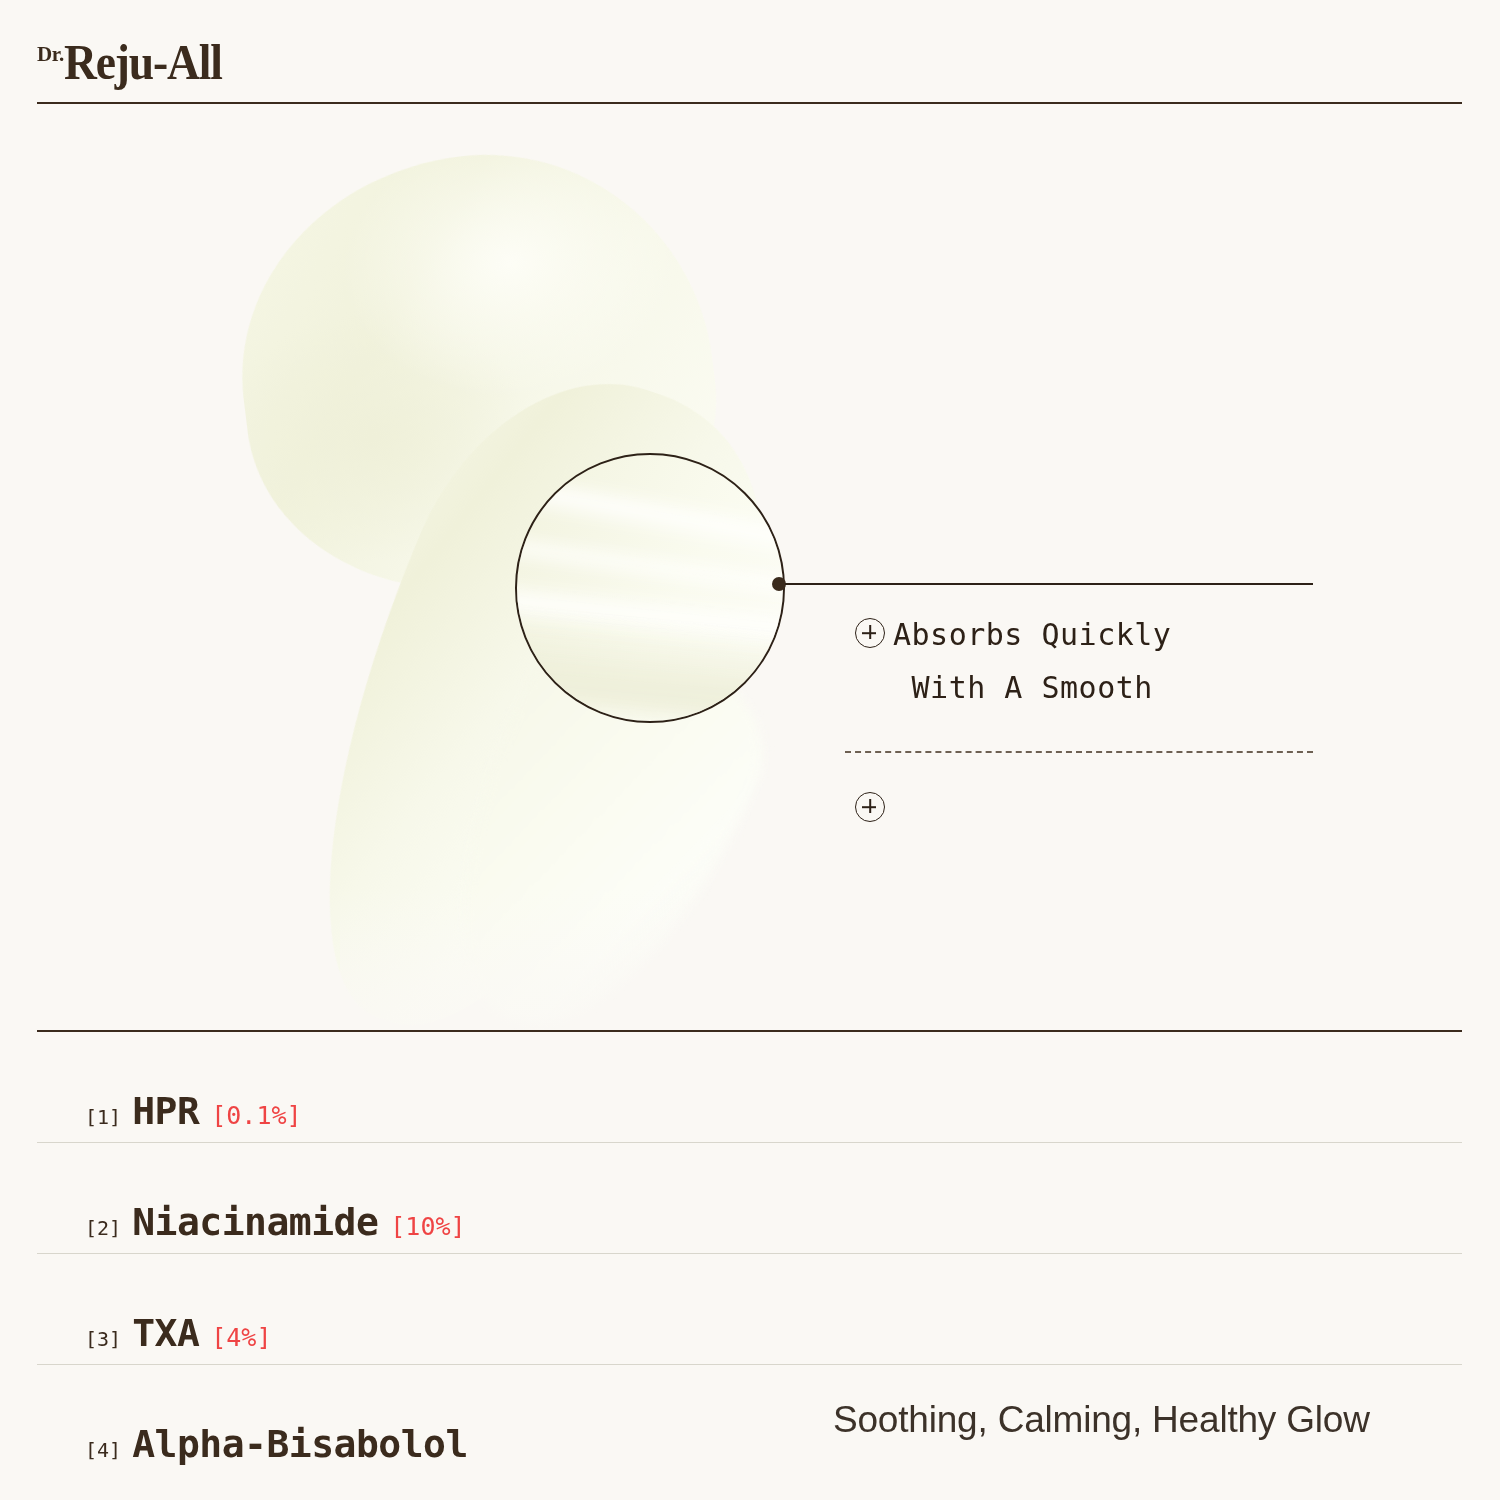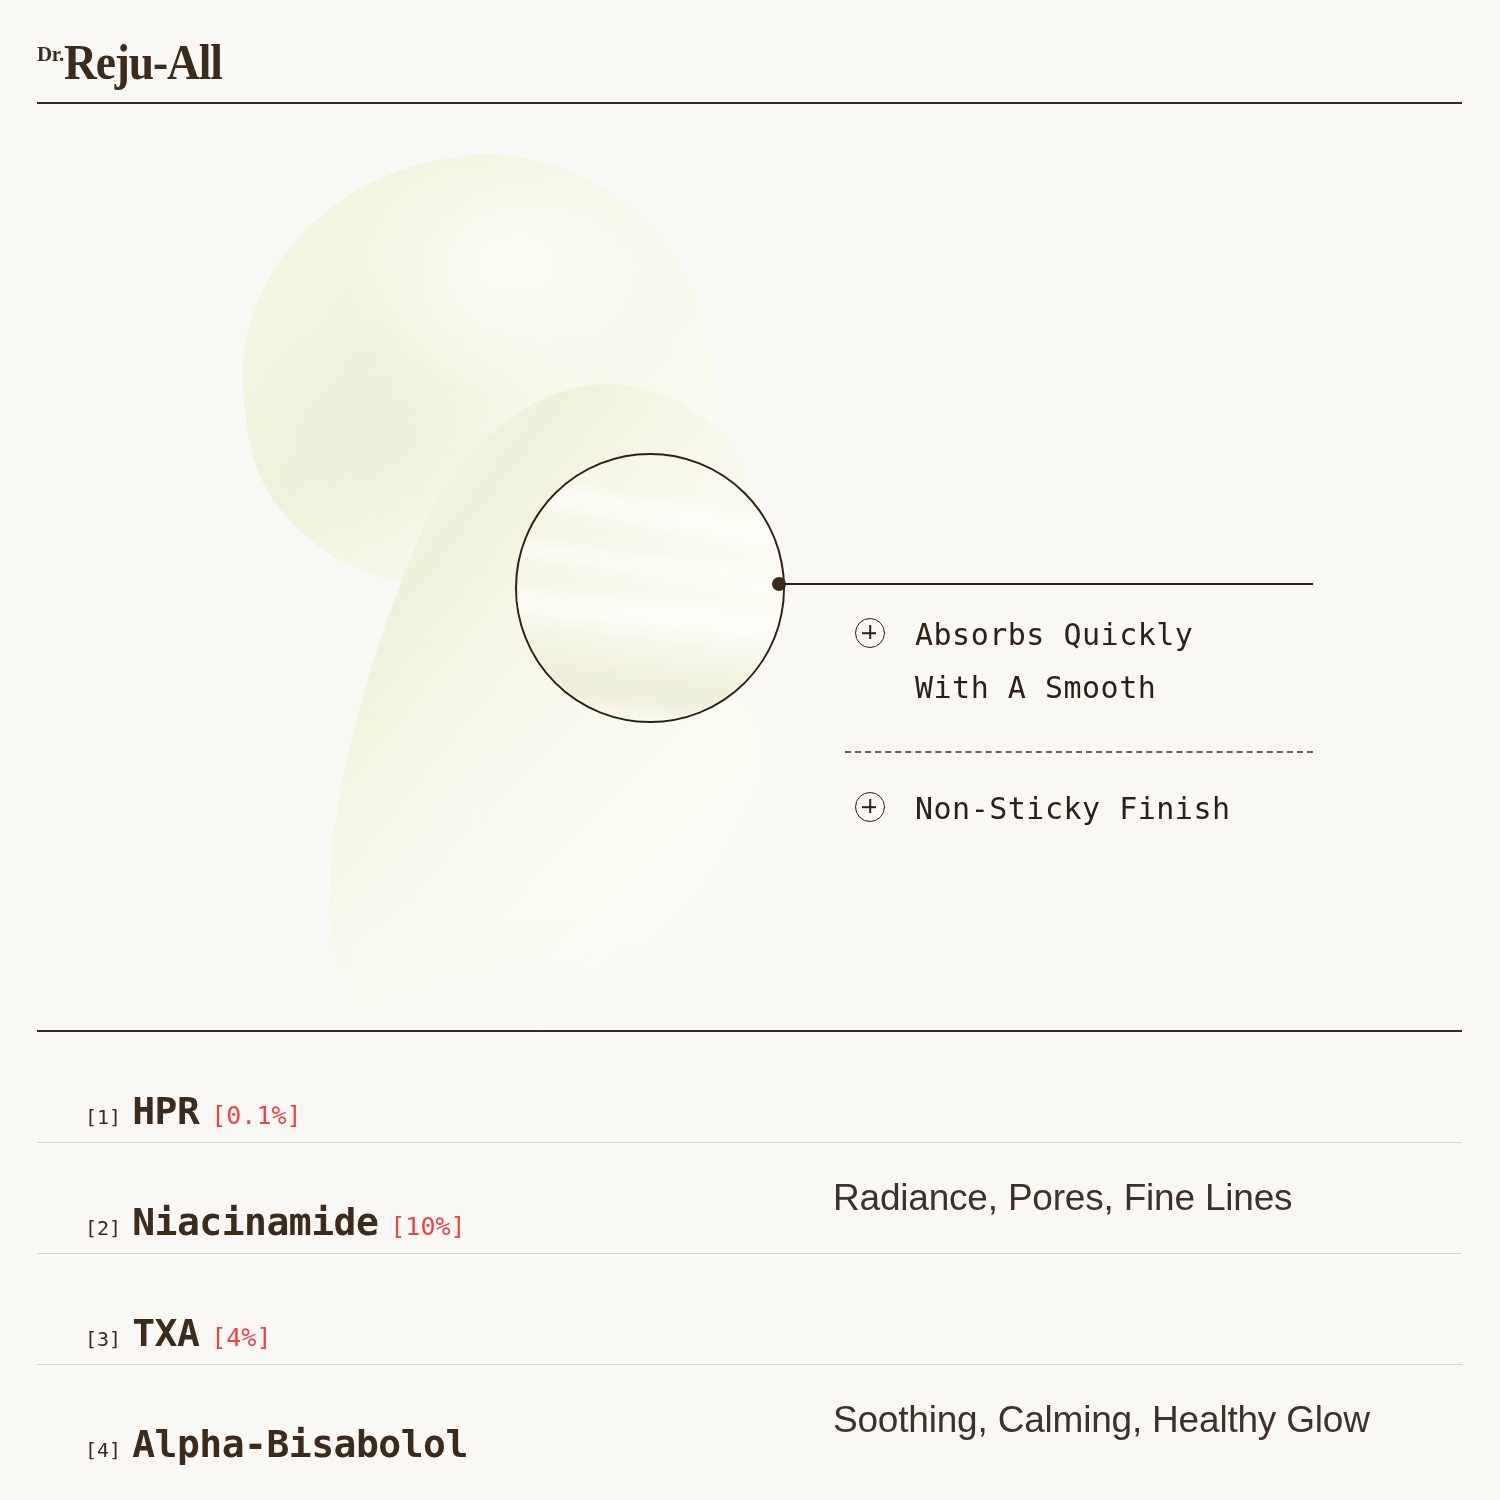--- a/index.html
+++ b/index.html
@@ -194,21 +194,22 @@
   
   .callouts {
     position: absolute;
     left: 855px;
     top: 490px;
     width: 470px;
   }
   .callout {
     display: flex;
     align-items: flex-start;
-    gap: 30px;
+    gap: 8px;
+    text-align: center;
   }
   .callout .plus-icon {
     flex: 0 0 auto;
     width: 28px;
     height: 28px;
     border: 1.6px solid #2d2117;
     border-radius: 50%;
     position: relative;
     margin-top: 10px;
   }
@@ -344,23 +345,20 @@
           <span>With A Smooth</span>
         </span>
       </div>
     </div>
 
     <div class="callout-divider"></div>
 
     <div class="callout-2">
       <div class="callout">
         <span class="plus-icon"></span>
-        <span class="callout-text">
-          <span>Non-Sticky Finish</span>
-        </span>
       </div>
     </div>
   </div>
 
   <div class="table">
     <div class="table-top-rule"></div>
 
     <div class="row">
       <div class="row-name">
         <span class="idx">[1]</span>
@@ -368,21 +366,20 @@
         <span class="ing-pct">[0.1%]</span>
       </div>
     </div>
 
     <div class="row">
       <div class="row-name">
         <span class="idx">[2]</span>
         <span class="ing-name">Niacinamide</span>
         <span class="ing-pct">[10%]</span>
       </div>
-      <div class="row-desc">Radiance, Pores, Fine Lines</div>
     </div>
 
     <div class="row">
       <div class="row-name">
         <span class="idx">[3]</span>
         <span class="ing-name">TXA</span>
         <span class="ing-pct">[4%]</span>
       </div>
     </div>
 

